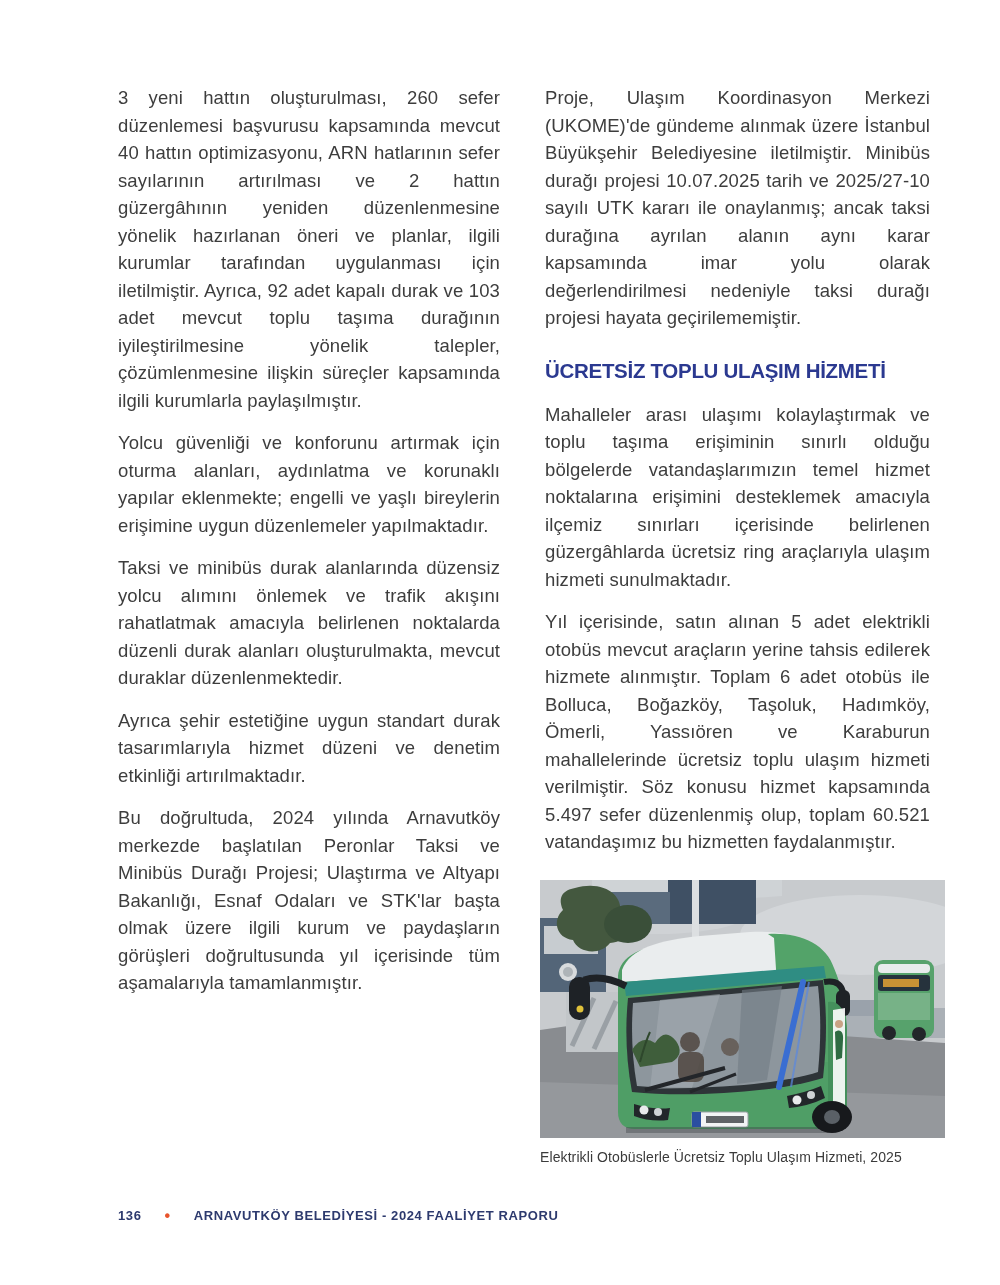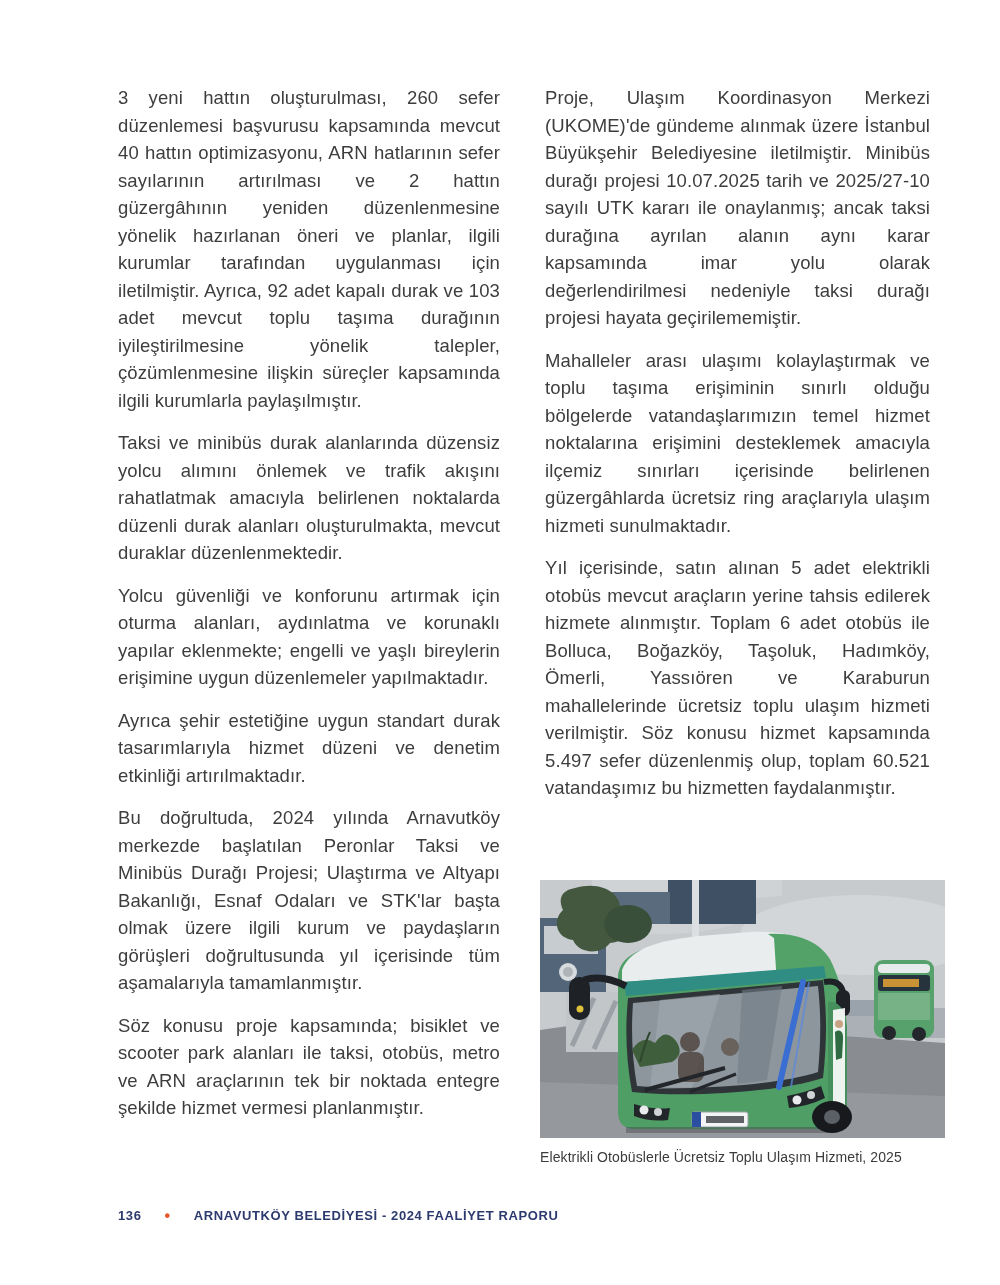--- a/index.html
+++ b/index.html
@@ -41,29 +41,29 @@
 </style>
 </head>
 <body>
 
 <div class="page">
 
   <div class="columns">
 
     <div class="col left">
       <p class="body">3 yeni hattın oluşturulması, 260 sefer düzenlemesi başvurusu kapsamında mevcut 40 hattın optimizasyonu, ARN hatlarının sefer sayılarının artırılması ve 2 hattın güzergâhının yeniden düzenlenmesine yönelik hazırlanan öneri ve planlar, ilgili kurumlar tarafından uygulanması için iletilmiştir. Ayrıca, 92 adet kapalı durak ve 103 adet mevcut toplu taşıma durağının iyileştirilmesine yönelik talepler, çözümlenmesine ilişkin süreçler kapsamında ilgili kurumlarla paylaşılmıştır.</p>
+      <p class="body">Yolcu güvenliği ve konforunu artırmak için oturma alanları, aydınlatma ve korunaklı yapılar eklenmekte; engelli ve yaşlı bireylerin erişimine uygun düzenlemeler yapılmaktadır.</p>
       <p class="body">Taksi ve minibüs durak alanlarında düzensiz yolcu alımını önlemek ve trafik akışını rahatlatmak amacıyla belirlenen noktalarda düzenli durak alanları oluşturulmakta, mevcut duraklar düzenlenmektedir.</p>
-      <p class="body">Yolcu güvenliği ve konforunu artırmak için oturma alanları, aydınlatma ve korunaklı yapılar eklenmekte; engelli ve yaşlı bireylerin erişimine uygun düzenlemeler yapılmaktadır.</p>
       <p class="body">Ayrıca şehir estetiğine uygun standart durak tasarımlarıyla hizmet düzeni ve denetim etkinliği artırılmaktadır.</p>
       <p class="body">Bu doğrultuda, 2024 yılında Arnavutköy merkezde başlatılan Peronlar Taksi ve Minibüs Durağı Projesi; Ulaştırma ve Altyapı Bakanlığı, Esnaf Odaları ve STK'lar başta olmak üzere ilgili kurum ve paydaşların görüşleri doğrultusunda yıl içerisinde tüm aşamalarıyla tamamlanmıştır.</p>
-      <p class="body">Söz konusu proje kapsamında; bisiklet ve scooter park alanları ile taksi, otobüs, metro ve ARN araçlarının tek bir noktada entegre şekilde hizmet vermesi planlanmıştır.</p>
     </div>
 
     <div class="col right">
       <p class="body">Proje, Ulaşım Koordinasyon Merkezi (UKOME)'de gündeme alınmak üzere İstanbul Büyükşehir Belediyesine iletilmiştir. Minibüs durağı projesi 10.07.2025 tarih ve 2025/27-10 sayılı UTK kararı ile onaylanmış; ancak taksi durağına ayrılan alanın aynı karar kapsamında imar yolu olarak değerlendirilmesi nedeniyle taksi durağı projesi hayata geçirilememiştir.</p>
+      <h2 class="section">ÜCRETSİZ TOPLU ULAŞIM HİZMETİ</h2>
       <p class="body">Mahalleler arası ulaşımı kolaylaştırmak ve toplu taşıma erişiminin sınırlı olduğu bölgelerde vatandaşlarımızın temel hizmet noktalarına erişimini desteklemek amacıyla ilçemiz sınırları içerisinde belirlenen güzergâhlarda ücretsiz ring araçlarıyla ulaşım hizmeti sunulmaktadır.</p>
       <p class="body">Yıl içerisinde, satın alınan 5 adet elektrikli otobüs mevcut araçların yerine tahsis edilerek hizmete alınmıştır. Toplam 6 adet otobüs ile Bolluca, Boğazköy, Taşoluk, Hadımköy, Ömerli, Yassıören ve Karaburun mahallelerinde ücretsiz toplu ulaşım hizmeti verilmiştir. Söz konusu hizmet kapsamında 5.497 sefer düzenlenmiş olup, toplam 60.521 vatandaşımız bu hizmetten faydalanmıştır.</p>
     </div>
 
   </div>
 
   <figure class="photo-block" style="margin:0;">
     <div class="photo-frame">
 
       <svg viewBox="0 0 405 258" width="405" height="258" aria-hidden="true">

